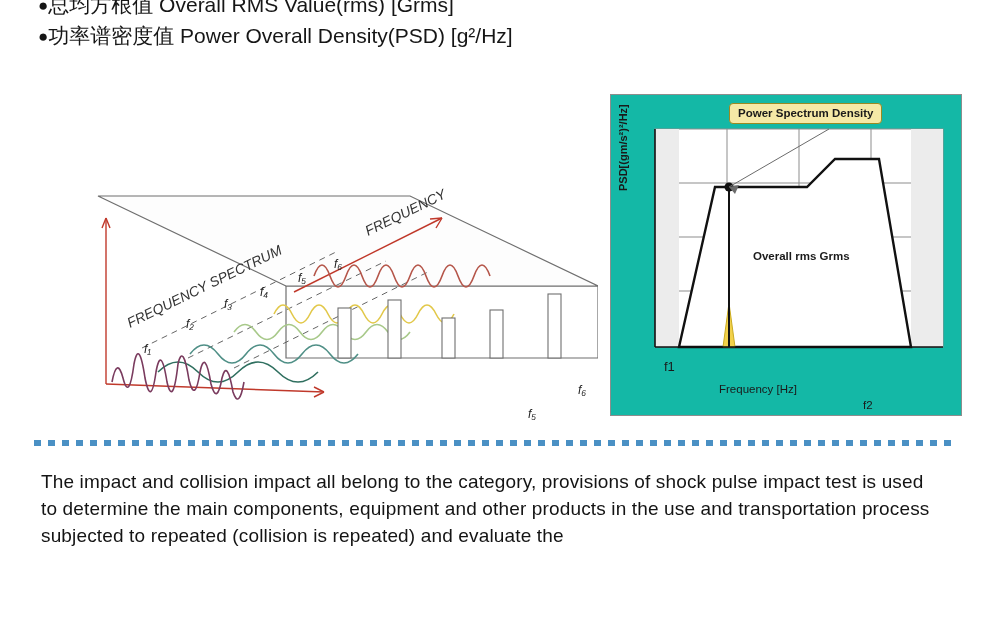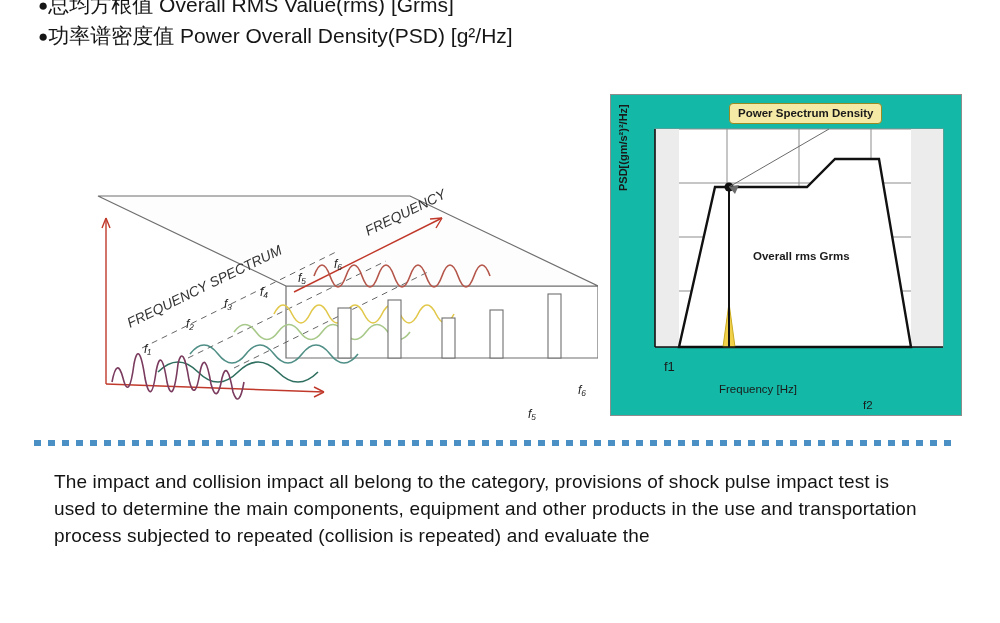--- a/index.html
+++ b/index.html
@@ -91,21 +91,21 @@
   }
   .cn-marker {
     font-size: 15px;
     vertical-align: 2px;
     margin-right: 2px;
   }
   .en-para {
     font-size: 19px;
     line-height: 27px;
     color: #141414;
-    margin: 16px;
+    margin: 3px;
     margin-top: 7px;
     letter-spacing: 0.15px;
   }
 
   
   .psd-callout {
     position: absolute;
     left: 118px;
     top: 8px;
     background: #f5e9a6;

